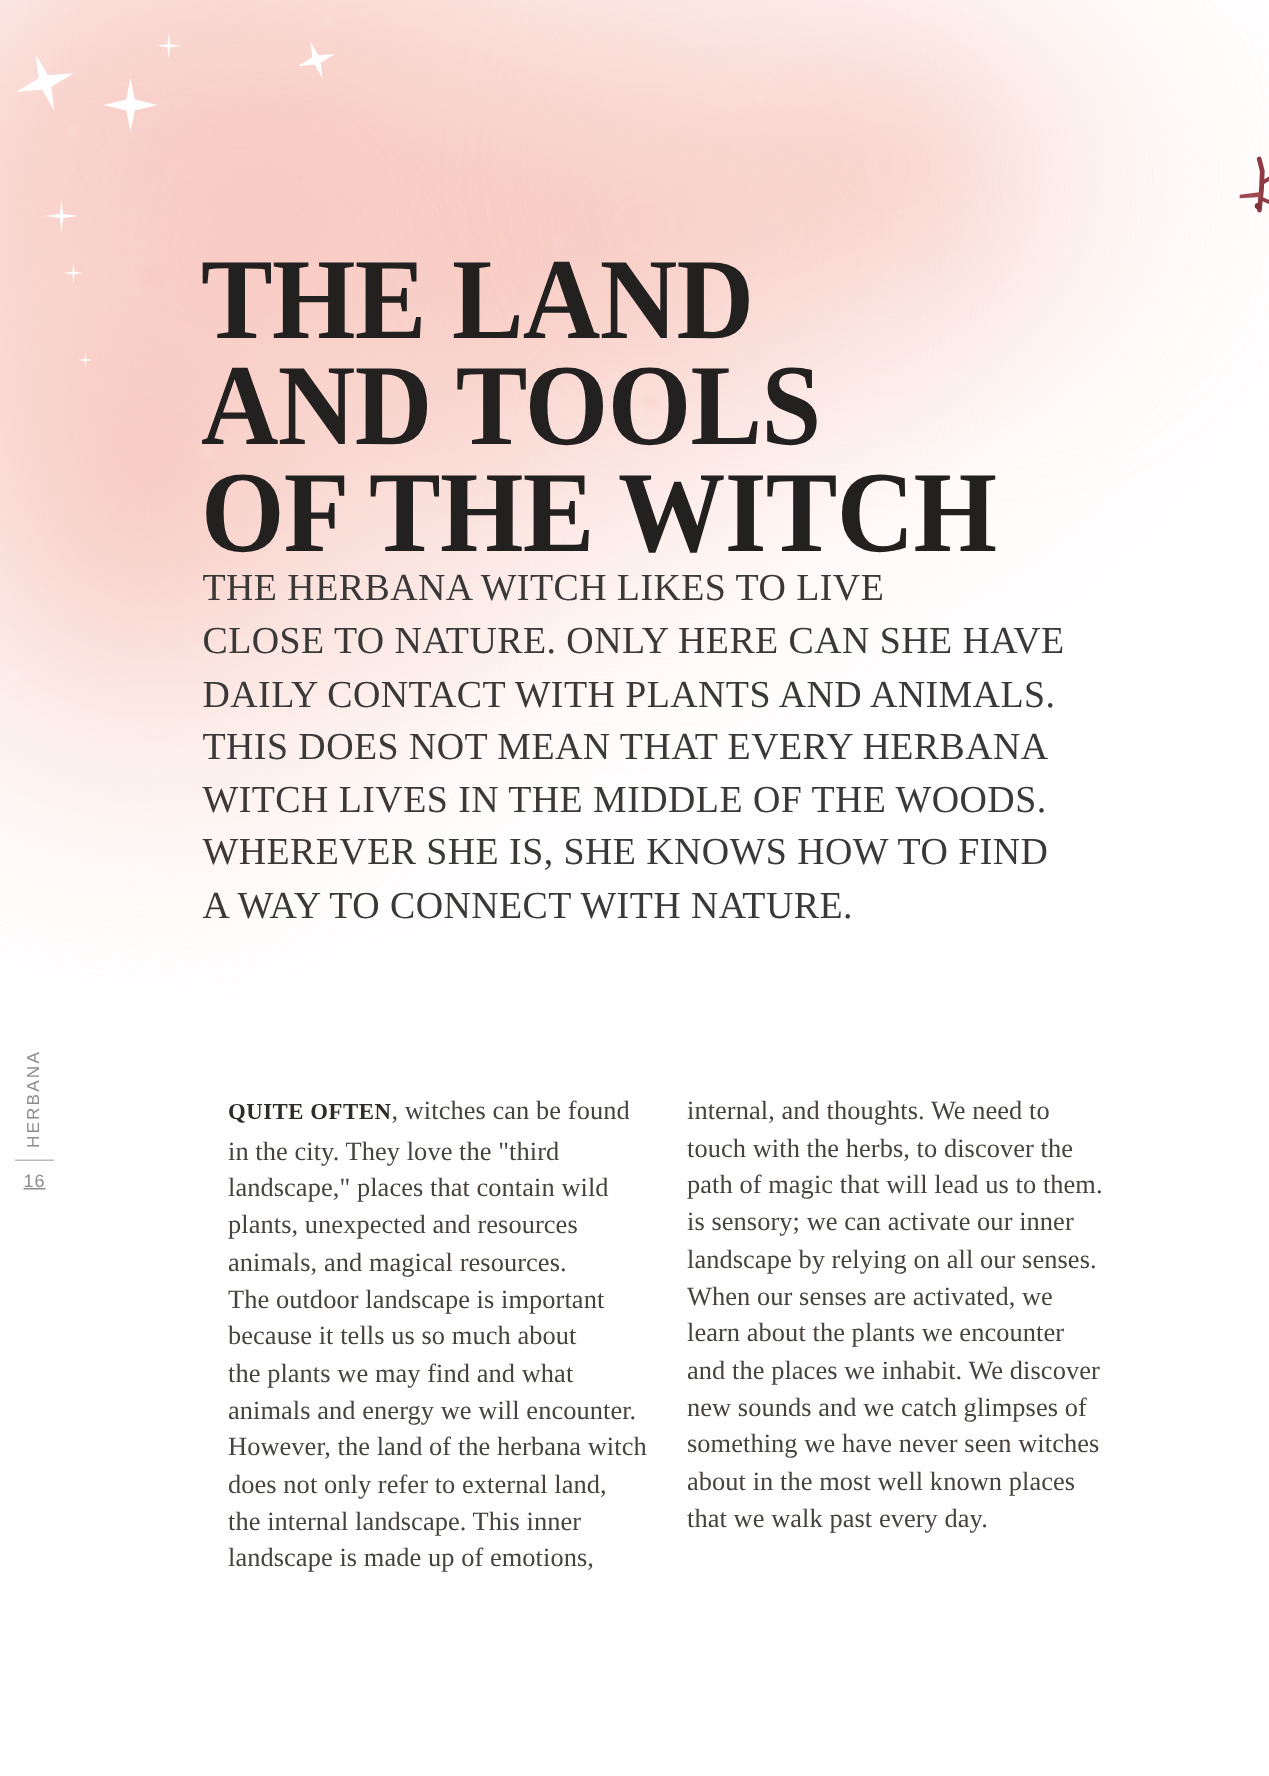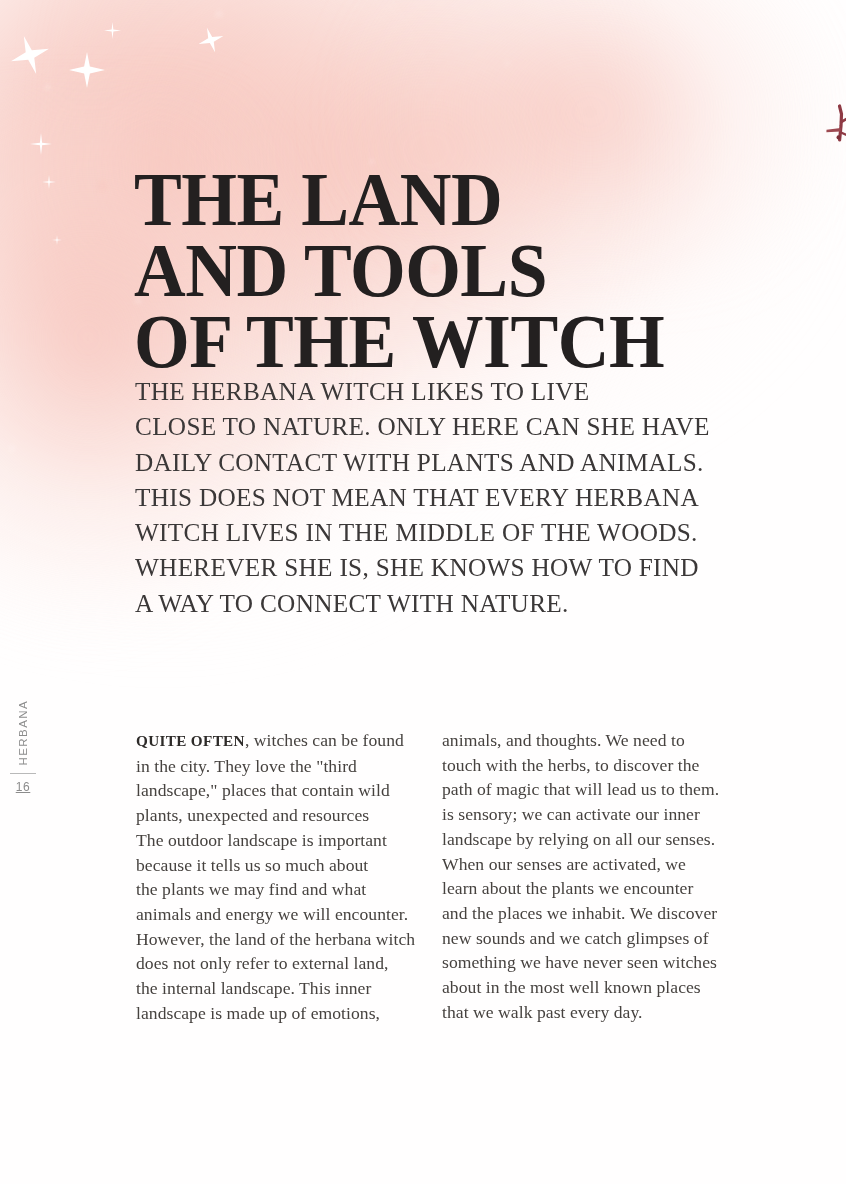--- a/index.html
+++ b/index.html
@@ -172,21 +172,21 @@
     letter-spacing: 0.3px;
     text-transform: uppercase;
     transform: scaleX(0.99);
     transform-origin: left top;
   }
   .deck .deck-line { display: block; white-space: nowrap; }
 
   
   .columns {
     position: absolute;
-    left: 136px;
+    left: 152px;
     top: 728px;
     width: 590px;
     display: flex;
     gap: 22px;
   }
   .col {
     width: 284px;
     color: #46423f;
     font-family: "Liberation Serif", "DejaVu Serif", serif;
     font-size: 17.6px;
@@ -255,33 +255,34 @@
       <span class="deck-line">A WAY TO CONNECT WITH NATURE.</span>
     </div>
 
   <div class="columns">
     <div class="col">
       <p id="col-left">
           <span class="line"><span class="leadin">QUITE OFTEN</span>, witches can be found</span>
           <span class="line">in the city. They love the "third</span>
           <span class="line">landscape," places that contain wild</span>
           <span class="line">plants, unexpected and resources</span>
+          <span class="line">animals, and magical resources.</span>
           <span class="line">The outdoor landscape is important</span>
           <span class="line">because it tells us so much about</span>
           <span class="line">the plants we may find and what</span>
           <span class="line">animals and energy we will encounter.</span>
           <span class="line">However, the land of the herbana witch</span>
           <span class="line">does not only refer to external land,</span>
           <span class="line">the internal landscape. This inner</span>
           <span class="line">landscape is made up of emotions,</span>
         </p>
     </div>
     <div class="col">
       <p id="col-right">
-          <span class="line">animals, and thoughts. We need to</span>
+          <span class="line">internal, and thoughts. We need to</span>
           <span class="line">touch with the herbs, to discover the</span>
           <span class="line">path of magic that will lead us to them.</span>
           <span class="line">is sensory; we can activate our inner</span>
           <span class="line">landscape by relying on all our senses.</span>
           <span class="line">When our senses are activated, we</span>
           <span class="line">learn about the plants we encounter</span>
           <span class="line">and the places we inhabit. We discover</span>
           <span class="line">new sounds and we catch glimpses of</span>
           <span class="line">something we have never seen witches</span>
           <span class="line">about in the most well known places</span>

